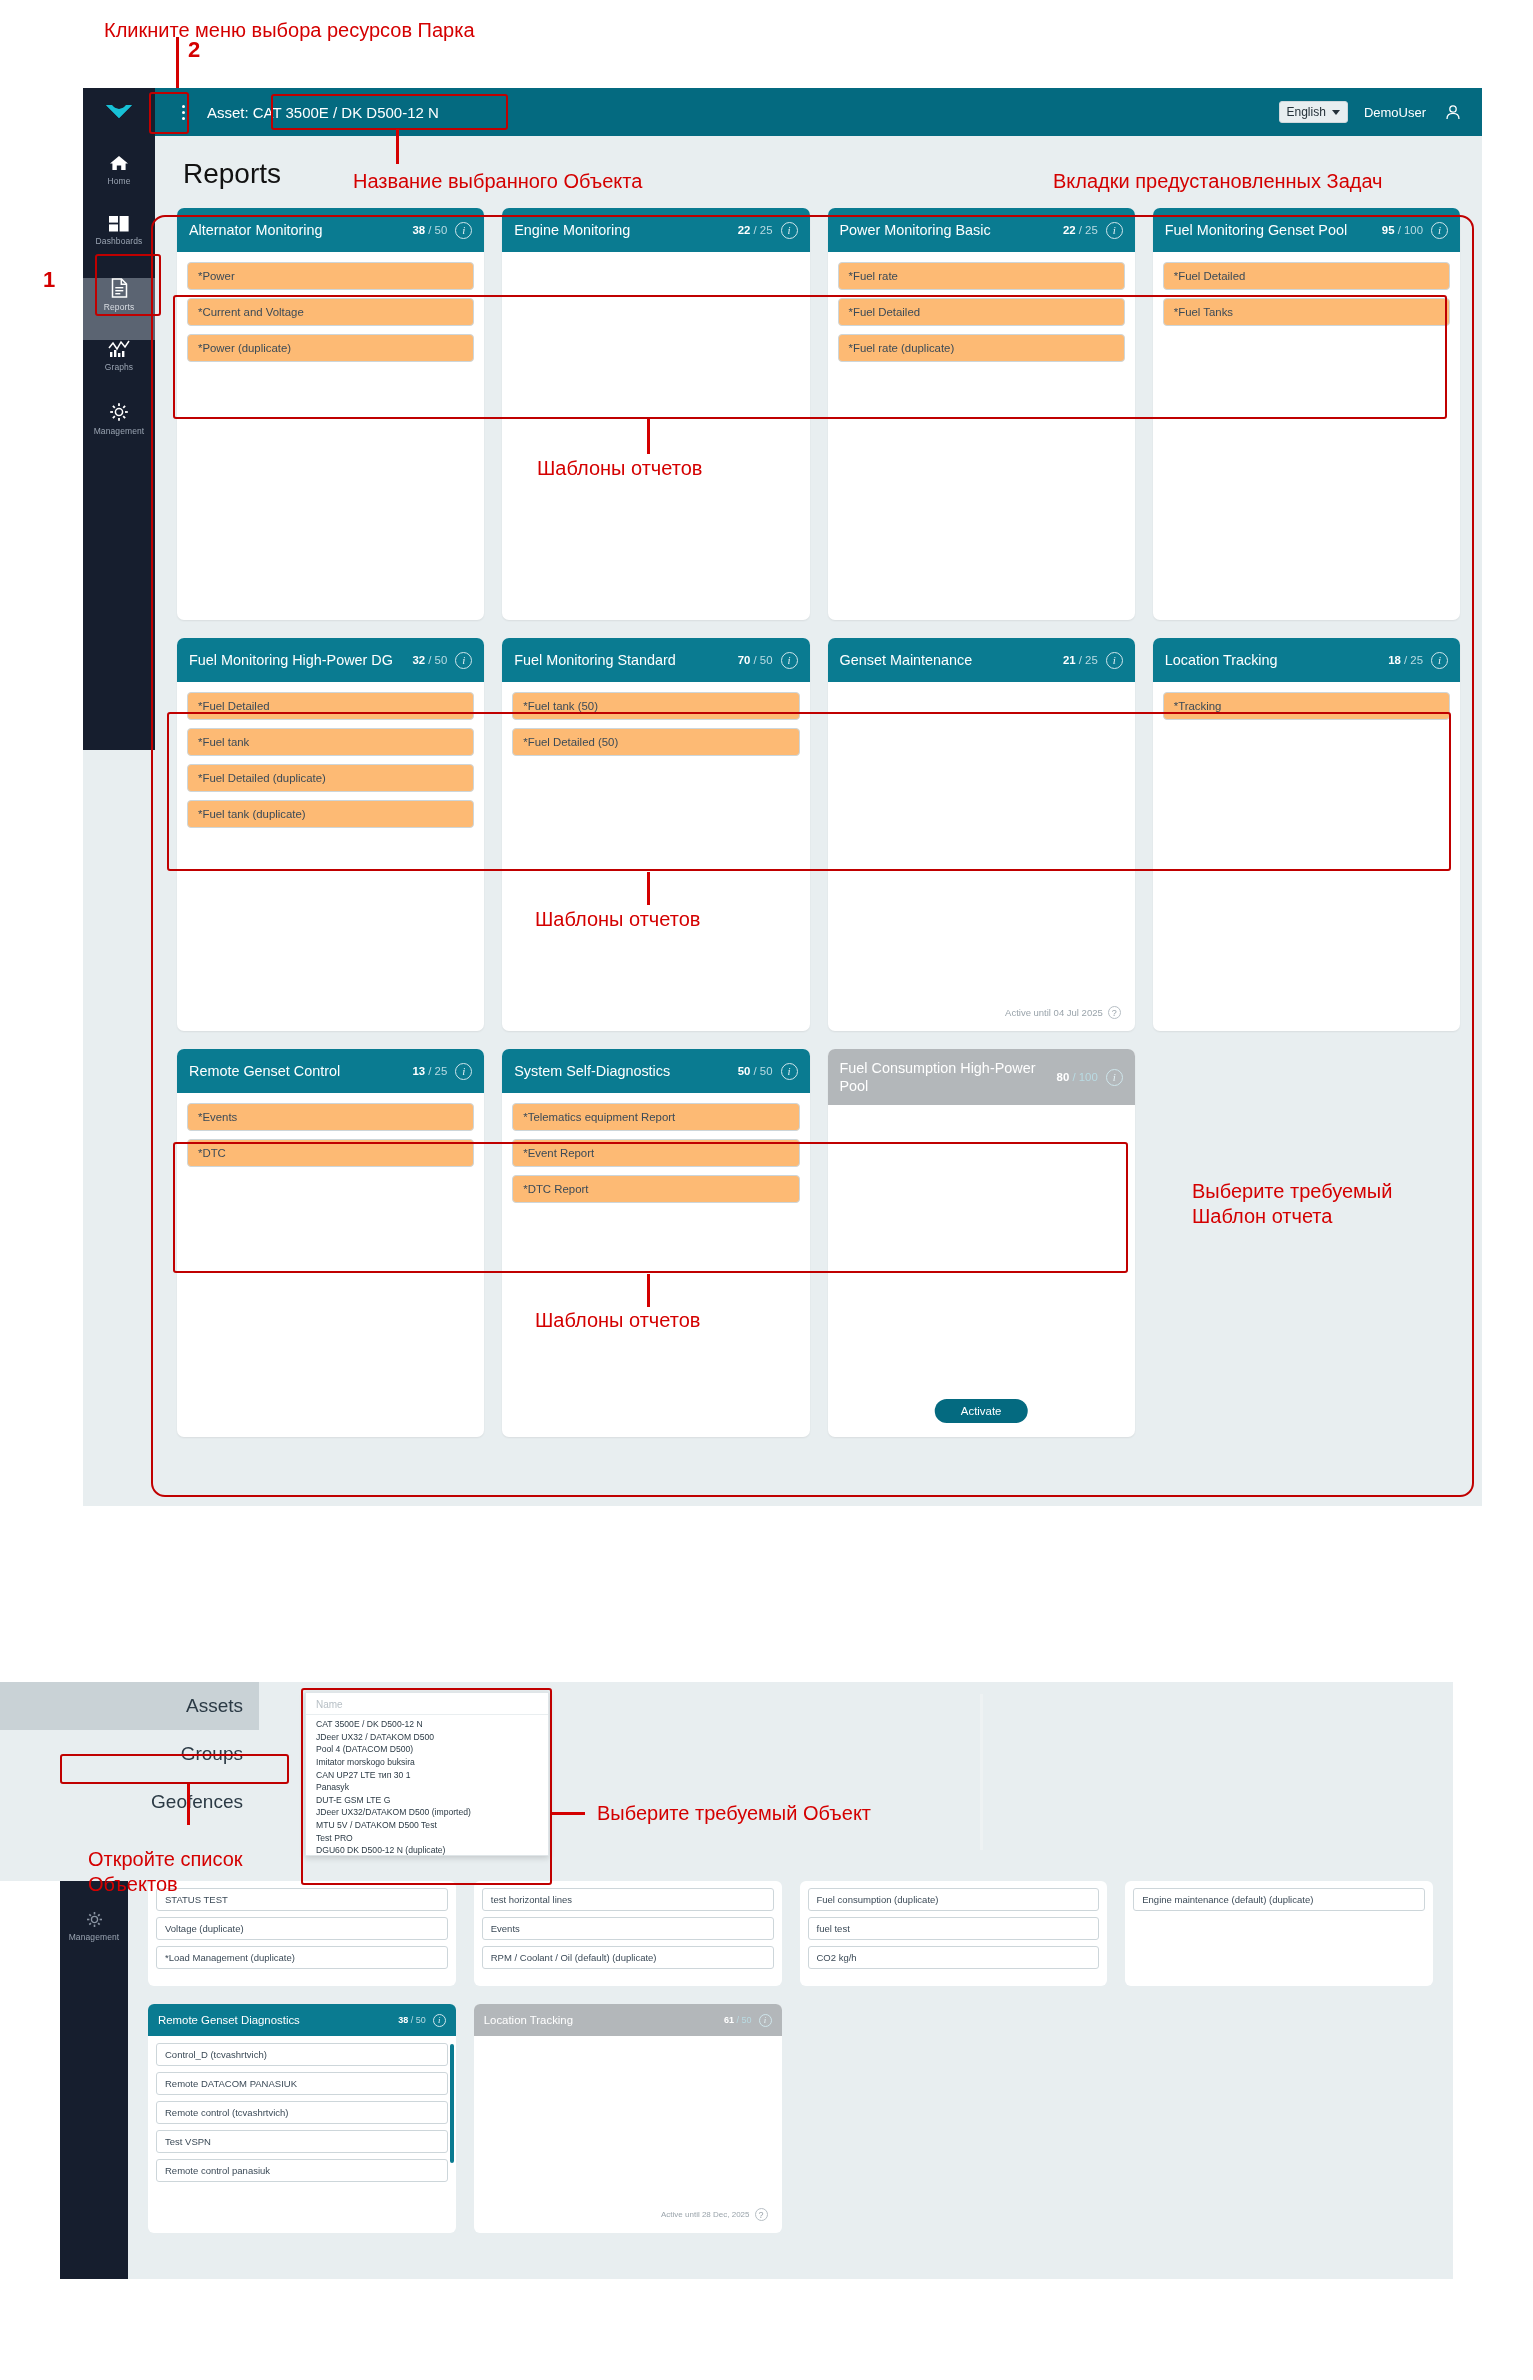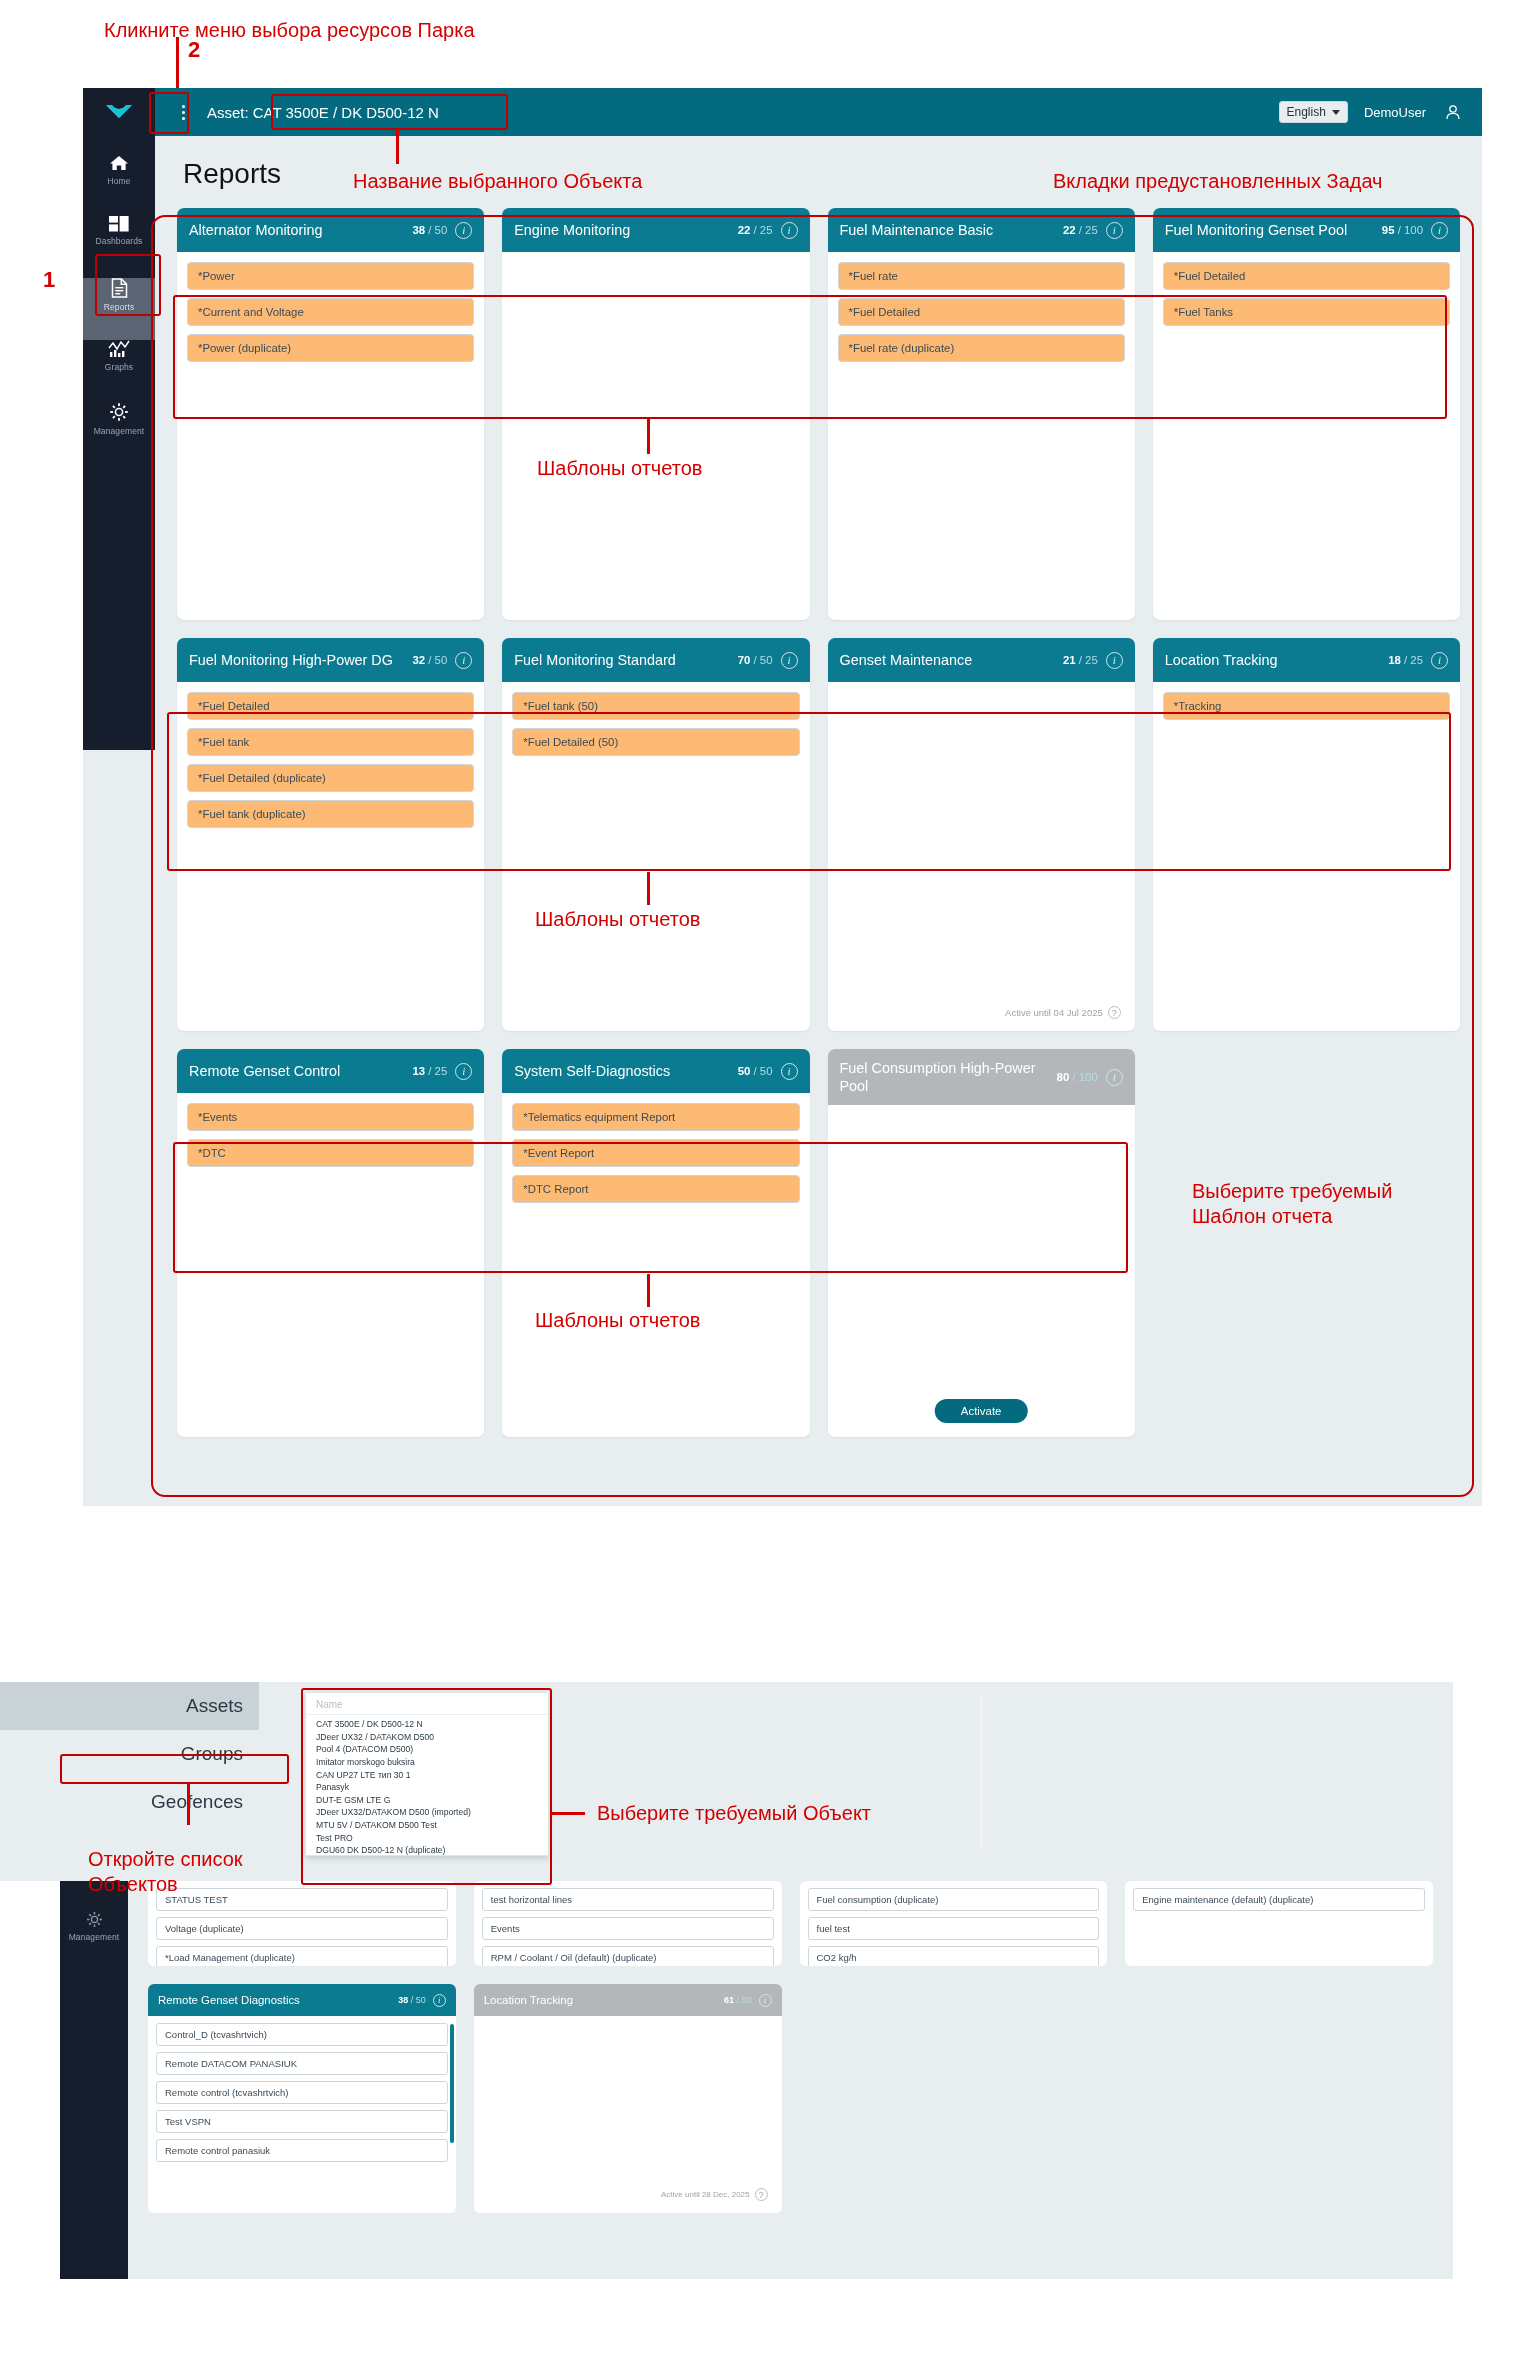--- a/index.html
+++ b/index.html
@@ -279,21 +279,21 @@
     left: 68px; top: 0; right: 0; bottom: 0;
     padding: 0 20px;
   }
   .grid2 {
     display: grid;
     grid-template-columns: repeat(4, 1fr);
     gap: 18px;
     padding-top: 199px;
   }
   .card2 { background:#fff; border-radius:6px; overflow:hidden; position:relative; }
-  .card2.r1 { height: 85px; }
+  .card2.r1 { height: 105px; }
   .card2.r2 { height: 229px; }
   .card2-head {
     background: #0a7b91; color:#fff;
     padding: 7px 10px; min-height: 32px;
     display:flex; align-items:center; gap:7px;
   }
   .card2-head.grey { background:#b3b7ba; }
   .card2-title { font-size: 11.4px; flex:1 1 auto; }
   .card2-count { font-size: 9px; white-space:nowrap; }
   .card2-count i { font-style:normal; color:#b9dbe3; }
@@ -481,21 +481,21 @@
       <div class="card h-tall">
         <div class="card-head">
           <span class="card-title">Engine Monitoring</span>
           <span class="card-count"><b>22</b> <i>/ 25</i></span>
           <span class="info-ico">i</span>
         </div>
       </div>
 
       <div class="card h-tall">
         <div class="card-head">
-          <span class="card-title">Fuel Maintenance Basic</span>
+          <span class="card-title">Power Monitoring Basic</span>
           <span class="card-count"><b>22</b> <i>/ 25</i></span>
           <span class="info-ico">i</span>
         </div>
         <div class="card-body">
           <div class="tpl">*Fuel rate</div>
           <div class="tpl">*Fuel Detailed</div>
           <div class="tpl">*Fuel rate (duplicate)</div>
         </div>
       </div>
 

